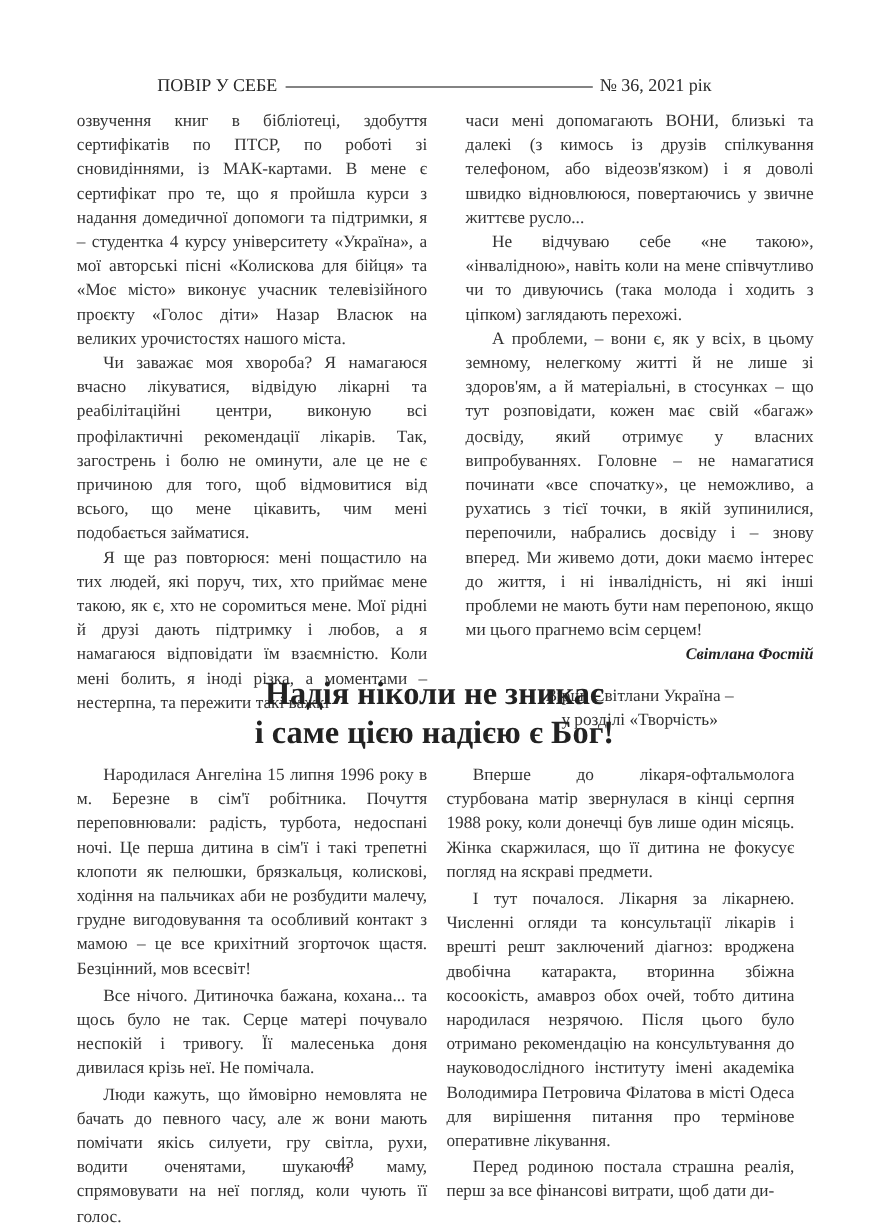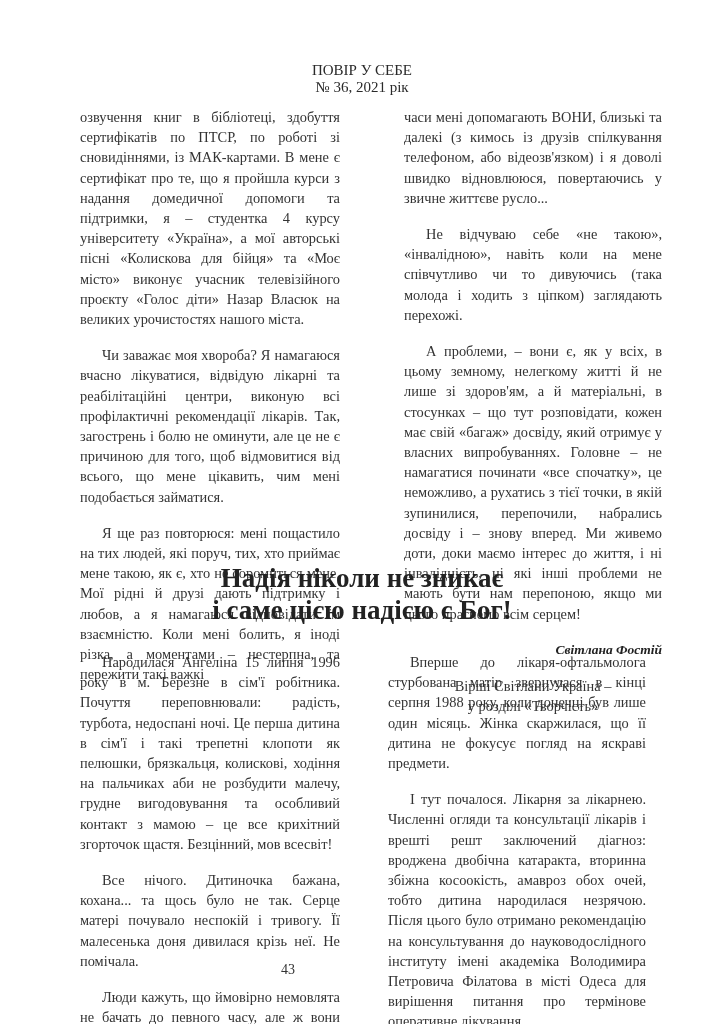--- a/index.html
+++ b/index.html
@@ -1,23 +1,23 @@
 <!DOCTYPE html>
 <html><head>
 <meta charset="utf-8">
 <style>
   html, body { margin: 0; padding: 0; background: #ffffff; }
   body { width: 724px; height: 1024px; position: relative; overflow: hidden;
          font-family: "Liberation Serif", "DejaVu Serif", serif; color: #2b2b2b; }
   .header { position: absolute; top: 62px; left: 131px; width: 462px; height: 20px;
-            display: flex; align-items: center; font-size: 15px; color: #2a2a2a; flex-direction: column; }
+            display: flex; align-items: center; font-size: 15px; color: #2a2a2a; }
   .header .rule { flex: 1; height: 1px; background: #333; margin: 0 6px 0 7px; }
   .col { position: absolute; font-size: 14.4px; line-height: 20.2px; text-align: justify;
          color: #333; }
-  .col p { margin: 16px; text-indent: 22px; }
+  .col p { margin: 0; text-indent: 22px; }
   .col p.noindent { text-indent: 0; }
   .top-left { left: 64px; top: 91px; width: 292px; }
   .top-right { left: 388px; top: 91px; width: 290px; }
   .signature { text-align: right; font-weight: bold; font-size: 13.5px; margin-top: 9px; text-indent: 0 !important; color: #222; font-style: italic; }
   .note { text-align: center; font-size: 14.4px; margin-top: 14px; line-height: 20px; text-indent: 0 !important; }
   .title { position: absolute; top: 562px; left: 0; width: 724px; text-align: center;
            font-weight: bold; font-size: 27px; line-height: 32px; color: #222;
            font-family: Liberation Serif, serif; }
   .bottom-left { left: 64px; top: 636px; width: 292px; }
   .bottom-right { left: 372px; top: 636px; width: 290px; }

